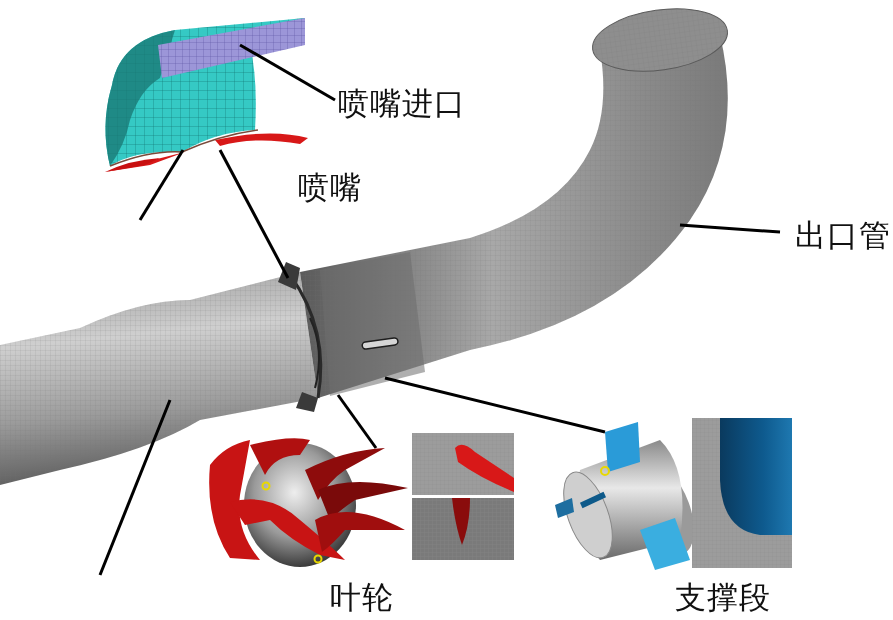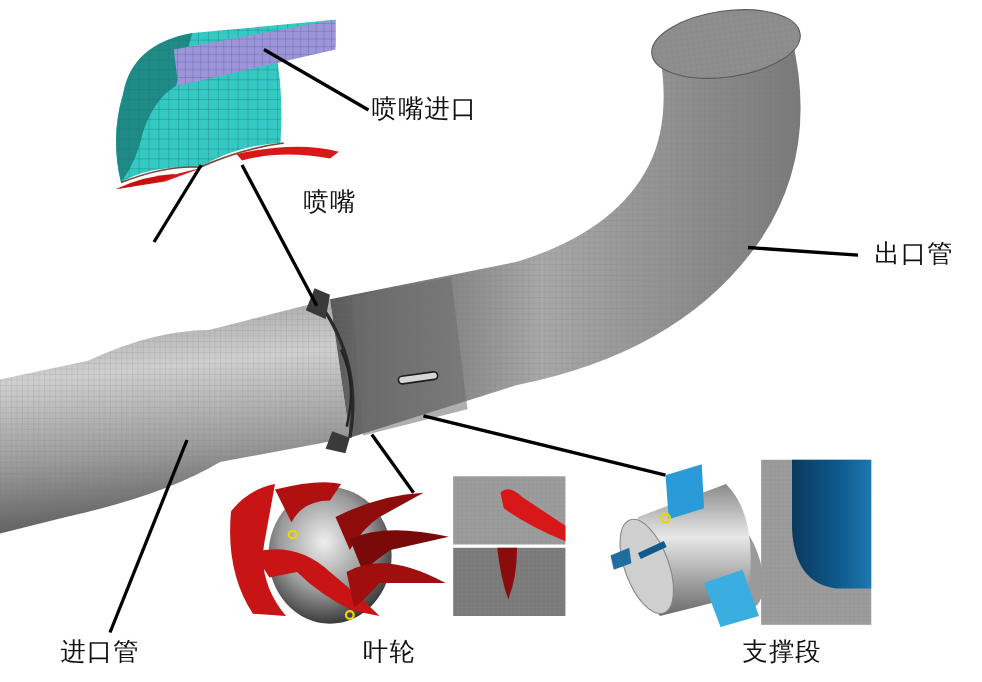--- a/index.html
+++ b/index.html
@@ -1,19 +1,19 @@
 <!DOCTYPE html>
 <html><head>
 <meta charset="utf-8">
 <style>
   html, body { margin: 0; padding: 0; background: #ffffff; }
   #stage { position: relative; width: 893px; height: 620px; overflow: hidden; background: #fff;
            font-family: "DejaVu Serif", "Liberation Serif", serif; }
   svg.main { position: absolute; left: 0; top: 0; }
-  .label { position: absolute; font-size: 23px; color: #111; letter-spacing: 1px; white-space: nowrap; line-height: 1; }
+  .label { position: absolute; font-size: 31px; color: #111; letter-spacing: 1px; white-space: nowrap; line-height: 1; }
 </style>
 </head>
 <body>
 
 <div id="stage">
 <svg class="main" width="893" height="620" viewBox="0 0 893 620">
   <defs>
     <pattern id="mesh" width="5" height="5" patternUnits="userSpaceOnUse">
       <path d="M5 0 L0 0 0 5" fill="none" stroke="#6e6e6e" stroke-width="0.5" opacity="0.45"></path>
     </pattern>
@@ -125,18 +125,17 @@
     <path d="M555 505 L572 498 L574 512 L558 518 Z" fill="#1e6ea0"></path>
     <rect x="580" y="497" width="26" height="6" transform="rotate(-25 593 500)" fill="#0e5a8a"></rect>
     <circle cx="605" cy="471" r="4" fill="none" stroke="#e8d800" stroke-width="2"></circle>
     <rect x="692" y="418" width="100" height="150" fill="#9c9c9c"></rect>
     <rect x="692" y="418" width="100" height="150" fill="url(#meshGray)"></rect>
     <path d="M720 418 L792 418 L792 535 L760 535 Q722 530 720 480 Z" fill="url(#blueGrad)"></path>
   </g>
 </svg>
 
 <div class="label" style="left:338px; top:88px;">喷嘴进口</div>
-<div class="label" style="left:276px; top:172px;font-family:Liberation Serif, serif;">喷嘴</div>
+<div class="label" style="left:298px; top:172px;">喷嘴</div>
 <div class="label" style="left:795px; top:220px;">出口管</div>
-<div class="label" style="left:55px; top:582px;">进口管</div>
 <div class="label" style="left:330px; top:582px;text-align:right;">叶轮</div>
 <div class="label" style="left:675px; top:582px;">支撑段</div>
 </div>
 
 </body></html>

